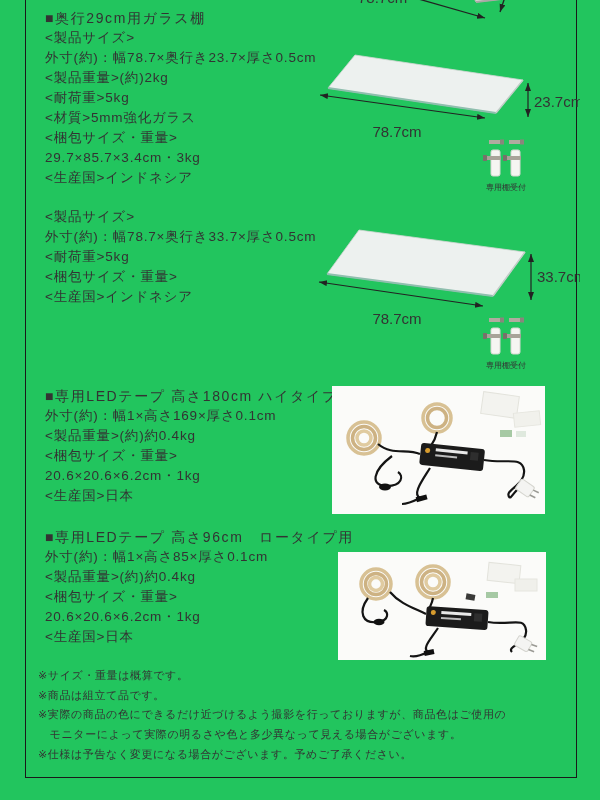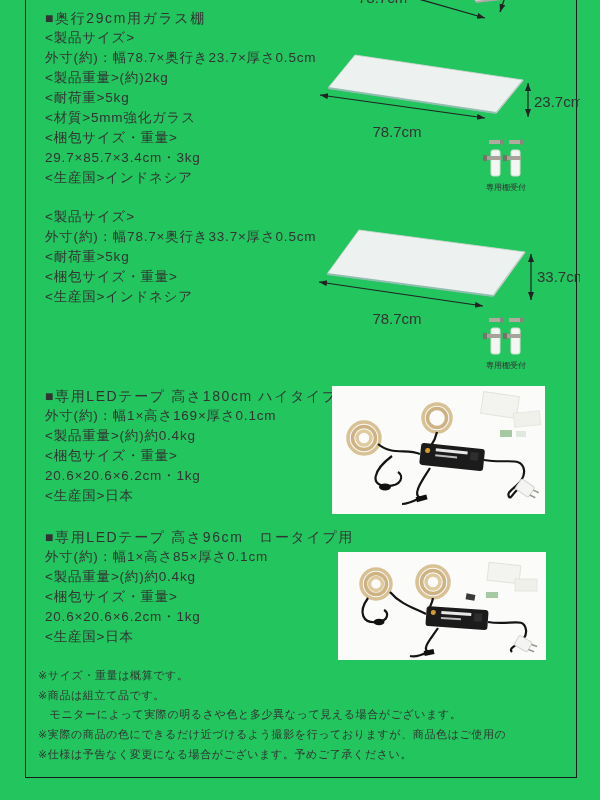--- a/index.html
+++ b/index.html
@@ -202,18 +202,18 @@
     <g transform="rotate(30 185 91)">
       <rect x="178" y="86" width="15" height="11" rx="2" fill="#f4f4f2" stroke="#d5d5cf"></rect>
       <line x1="193" y1="88" x2="199" y2="87" stroke="#9a9a94" stroke-width="1.6"></line>
       <line x1="193" y1="94" x2="199" y2="93" stroke="#9a9a94" stroke-width="1.6"></line>
     </g>
   </svg>
 
   <div class="notes">
     <div>※サイズ・重量は概算です。</div>
     <div>※商品は組立て品です。</div>
+    <div>※実際の商品の色にできるだけ近づけるよう撮影を行っておりますが、商品色はご使用の</div>
     <div>　モニターによって実際の明るさや色と多少異なって見える場合がございます。</div>
-    <div>※実際の商品の色にできるだけ近づけるよう撮影を行っておりますが、商品色はご使用の</div>
     <div>※仕様は予告なく変更になる場合がございます。予めご了承ください。</div>
   </div>
 
 </div>
 
 </body></html>

